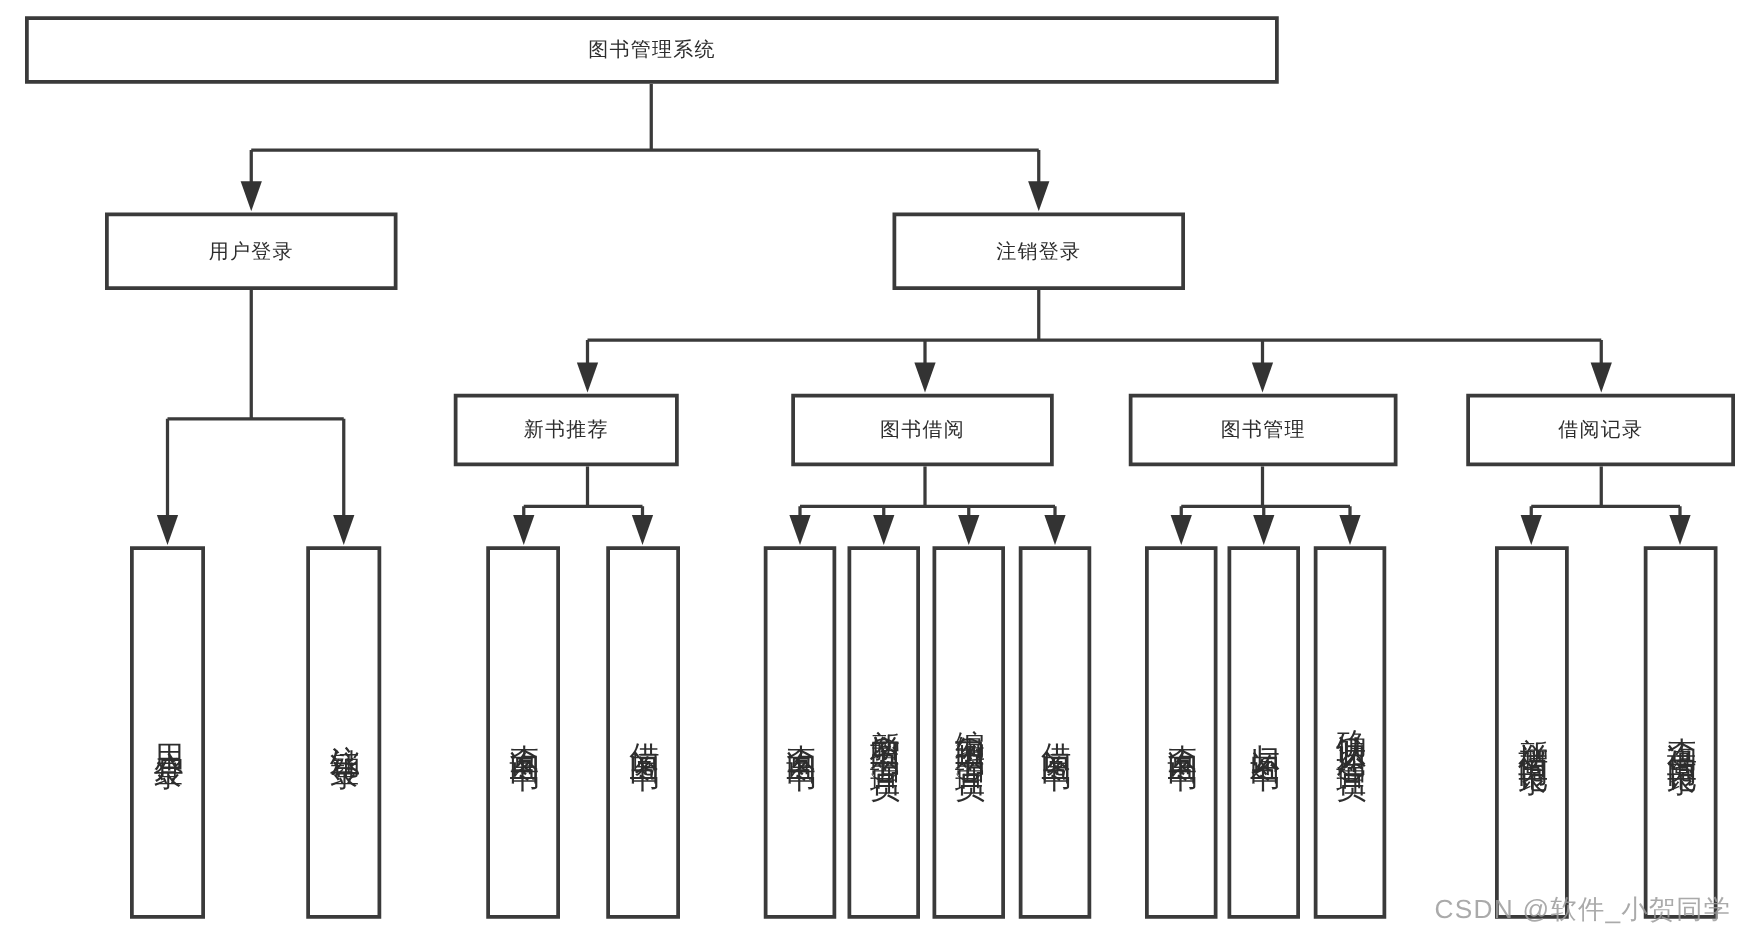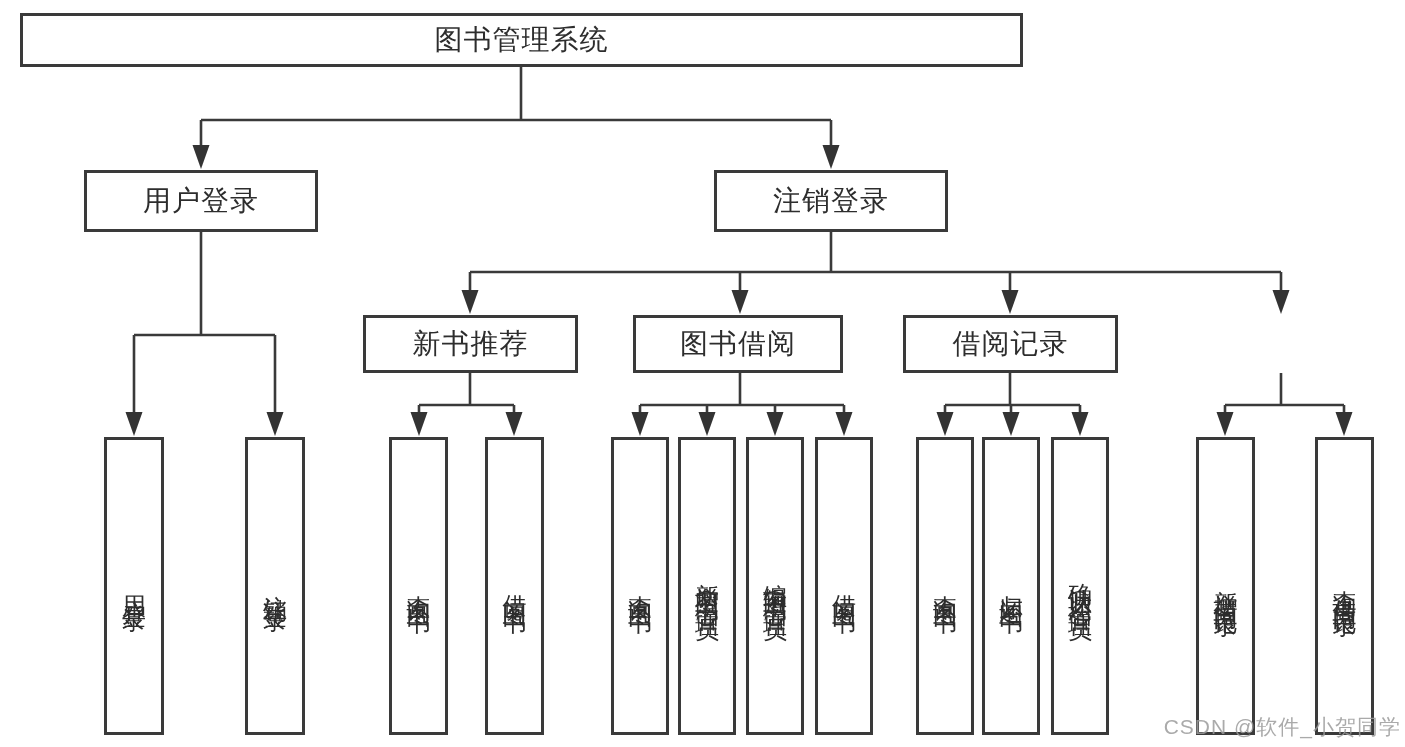--- a/index.html
+++ b/index.html
@@ -15,35 +15,35 @@
     position:absolute;
     box-sizing:border-box;
     background:#ffffff;
     border:3px solid #3a3a3a;
     display:flex;
     align-items:center;
     justify-content:center;
     color:#2d2d2d;
   }
   .hbox span {
-    font-size:28px;
+    font-size:16px;
     letter-spacing:1px;
     white-space:nowrap;
   }
   .vbox span {
     writing-mode:vertical-rl;
     text-orientation:mixed;
     font-size:24px;
     letter-spacing:5px;
     line-height:1;
     white-space:nowrap;
   }
   .watermark {
     position:absolute;
-    right:4px;
+    right:20px;
     bottom:6px;
     font-size:21px;
     color:rgba(155,155,155,0.85);
     letter-spacing:1px;
     z-index:5;
     white-space:nowrap;
   }
 </style>
 </head>
 <body>
@@ -86,27 +86,30 @@
     <span>图书管理系统</span>
   </div>
 
   <div class="box hbox" style="left:84px;top:170px;width:234px;height:62px">
     <span>用户登录</span>
   </div>
   <div class="box hbox" style="left:714px;top:170px;width:234px;height:62px">
     <span>注销登录</span>
   </div>
 
-  <div class="box hbox" style="left:363px;top:315px;width:215px;height:58px">
+  <div class="box hbox" style="left:363px;top:315px;width:180px;height:58px">
     <span>新书推荐</span>
   </div>
   <div class="box hbox" style="left:633px;top:315px;width:210px;height:58px">
     <span>图书借阅</span>
   </div>
   <div class="box hbox" style="left:903px;top:315px;width:215px;height:58px">
+    <span>图书管理</span>
+  </div>
+  <div class="box hbox" style="left:1173px;top:315px;width:215px;height:58px">
     <span>借阅记录</span>
   </div>
 
   <div class="box vbox" style="left:104px;top:437px;width:60px;height:298px">
     <span>用户登录</span>
   </div>
   <div class="box vbox" style="left:245px;top:437px;width:60px;height:298px">
     <span>注销登录</span>
   </div>
 

